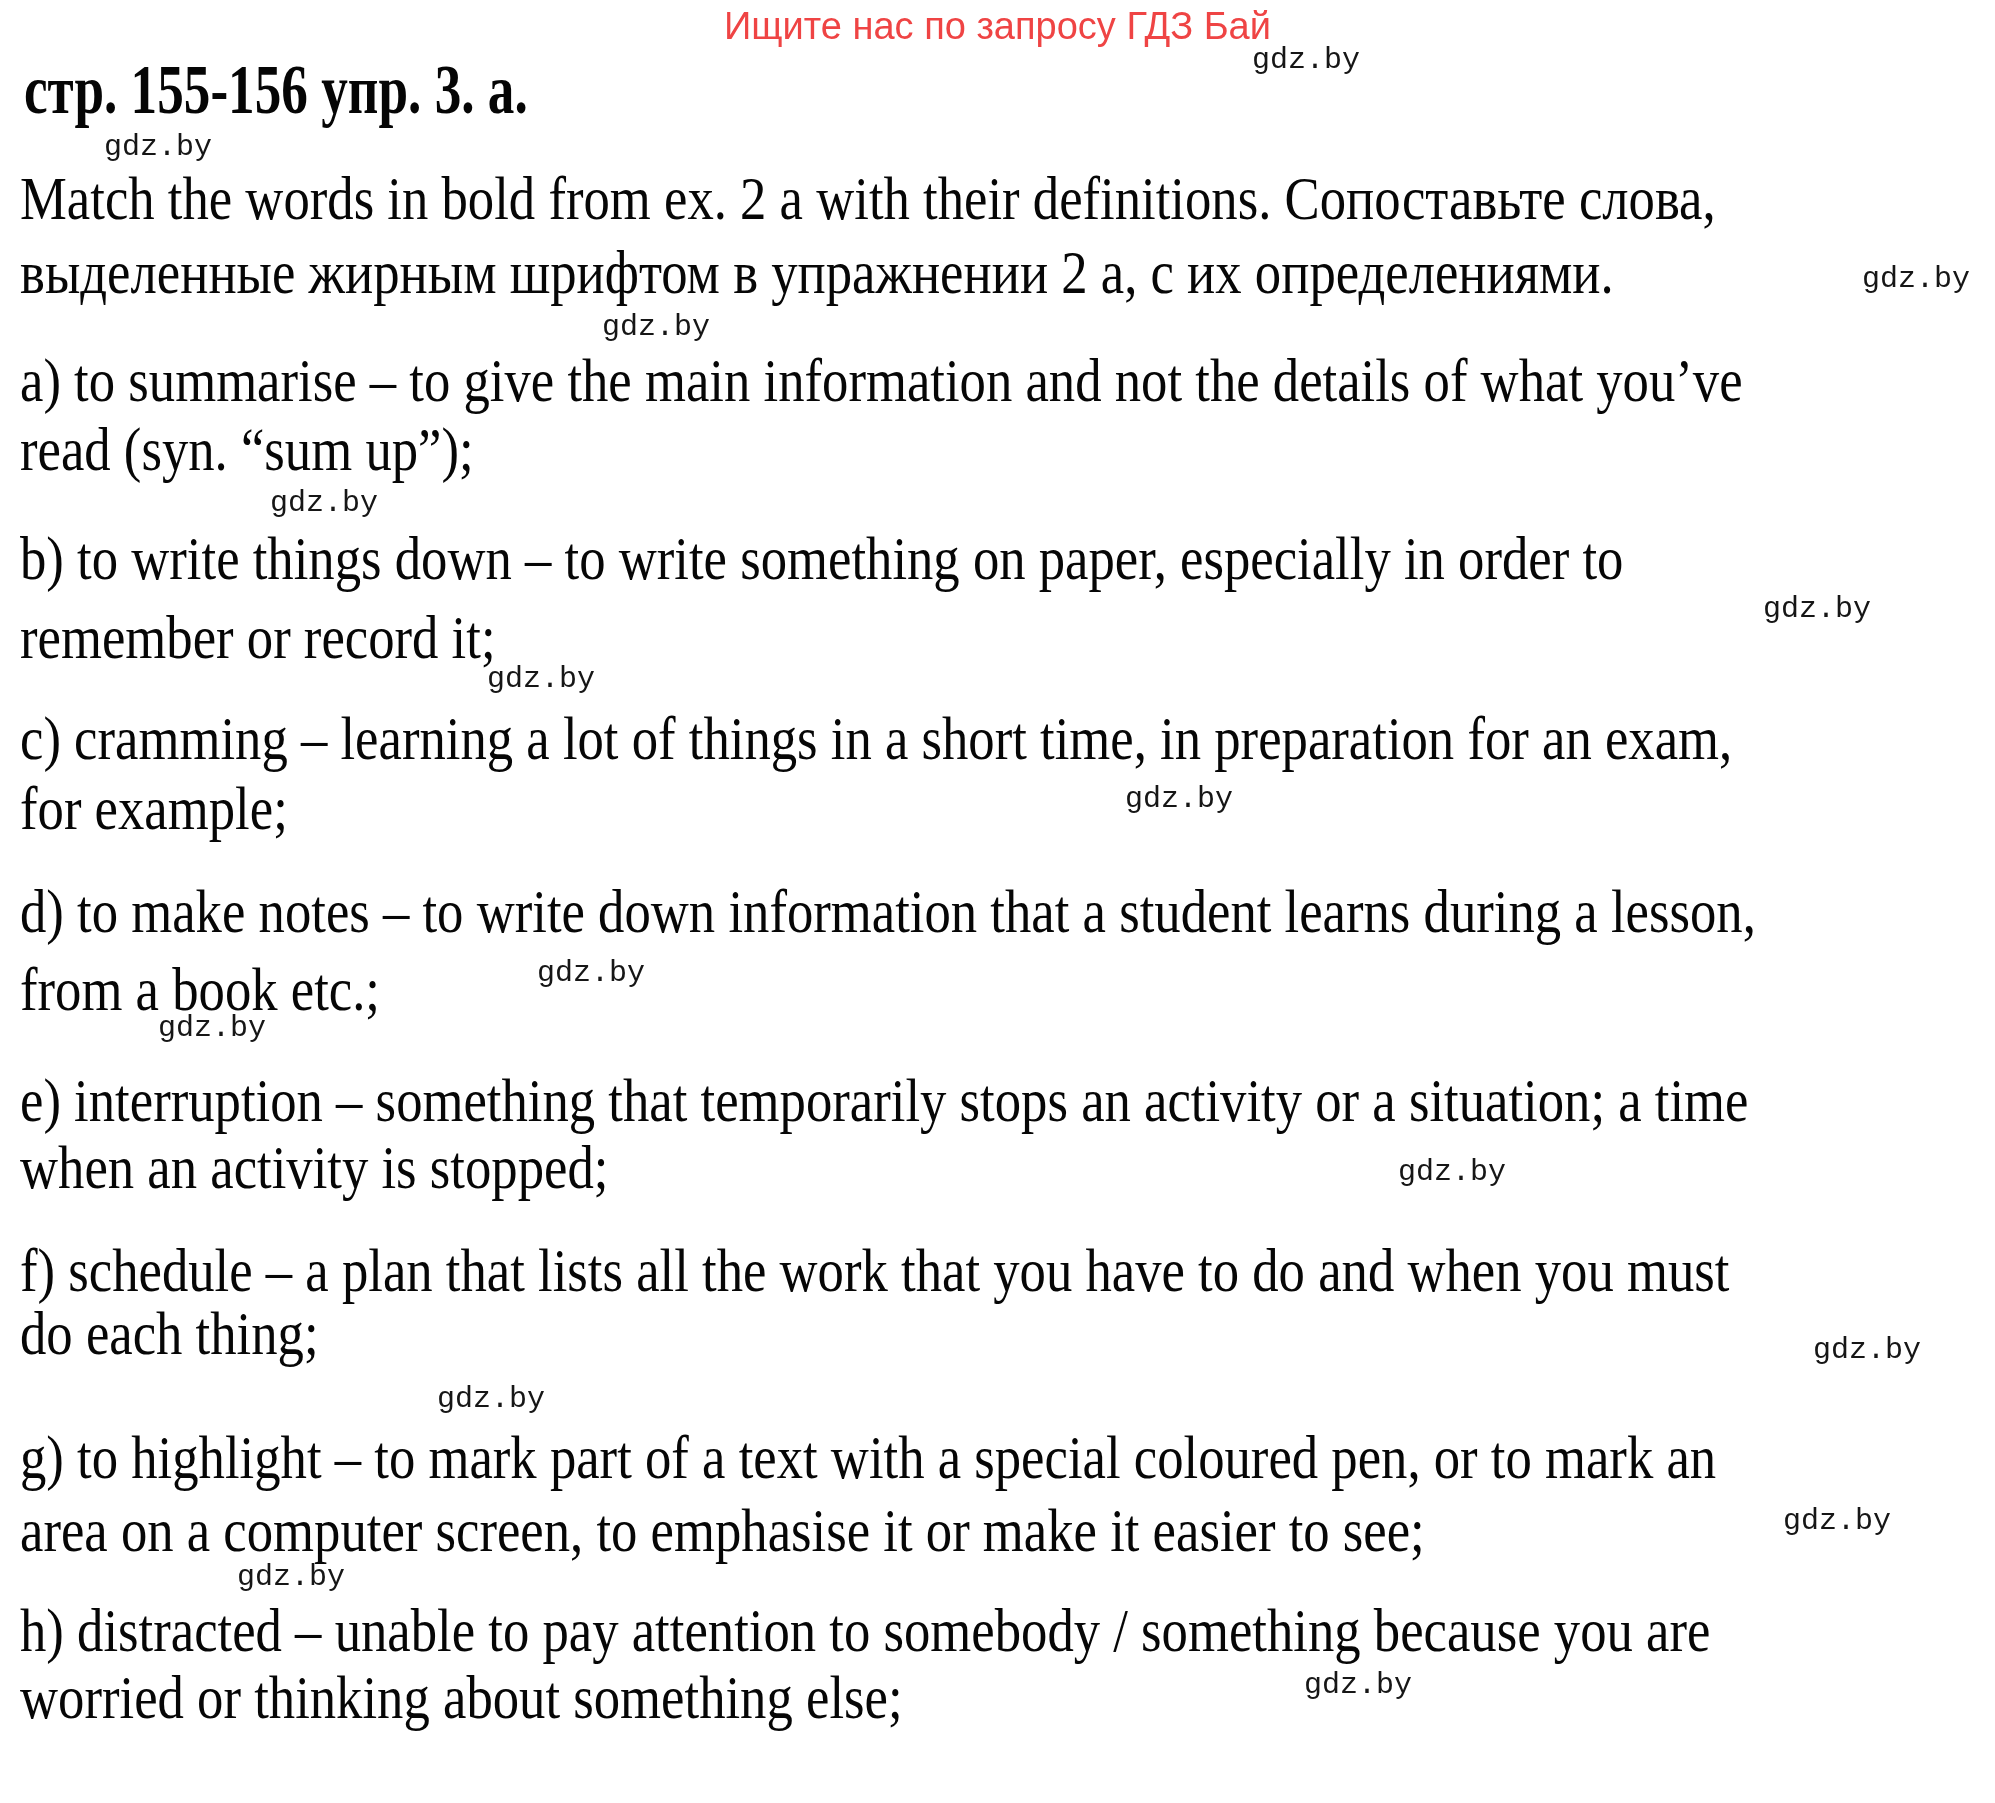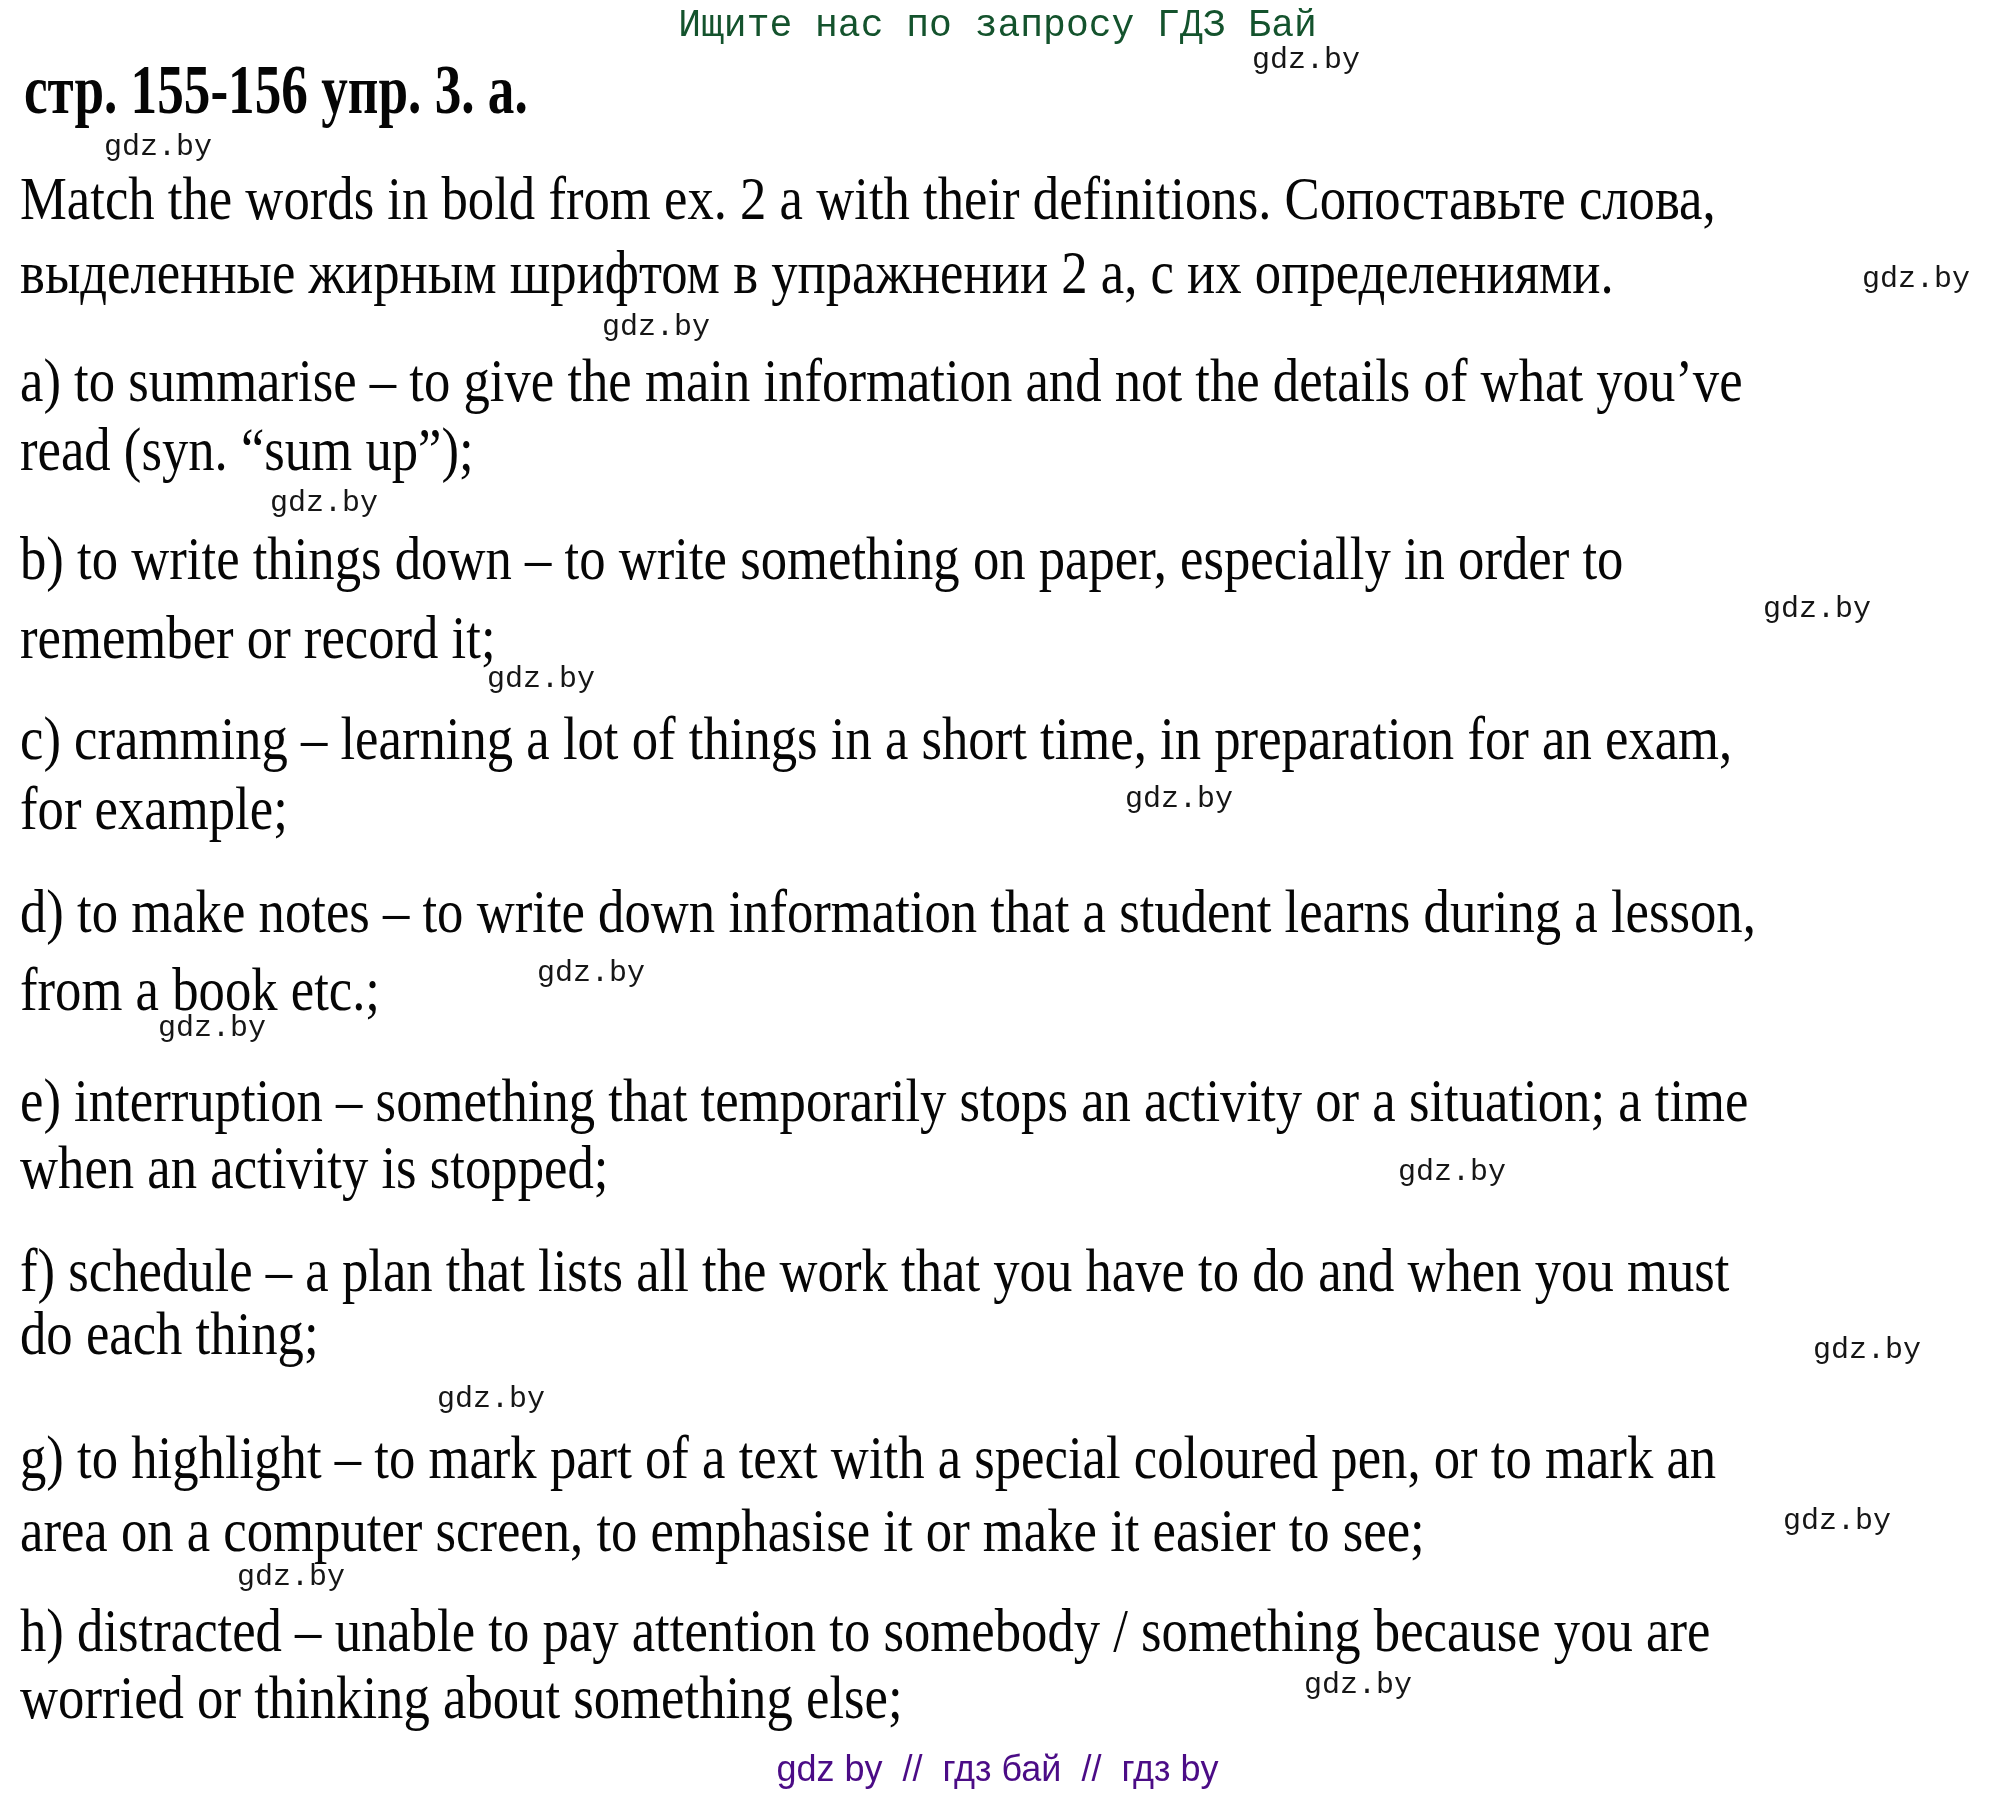--- a/index.html
+++ b/index.html
@@ -6,23 +6,23 @@
   .page{
     position:relative;
     width:1995px;height:1803px;
     background:#ffffff;overflow:hidden;
     font-family:"Liberation Serif",serif;
     color:#060606;
   }
   .promo{
     position:absolute;top:4px;left:0;right:0;
     text-align:center;
-    font-family:Liberation Mono, monospace;
+    font-family:Liberation Sans, sans-serif;
     font-size:38px;line-height:44px;
-    color:#14532d;
+    color:#ef4444;
     white-space:nowrap;
   }
   .heading{
     position:absolute;left:24px;top:52px;margin:0;
     font-size:70px;line-height:76px;font-weight:bold;
     transform:scaleX(0.76);transform-origin:left top;
     white-space:nowrap;color:#050505;
   }
   .line{
     position:absolute;left:20px;
@@ -91,15 +91,14 @@
   <span class="wm" style="left:1125px;top:782px">gdz.by</span>
   <span class="wm" style="left:537px;top:956px">gdz.by</span>
   <span class="wm" style="left:158px;top:1011px">gdz.by</span>
   <span class="wm" style="left:1398px;top:1155px">gdz.by</span>
   <span class="wm" style="left:1813px;top:1333px">gdz.by</span>
   <span class="wm" style="left:437px;top:1382px">gdz.by</span>
   <span class="wm" style="left:1783px;top:1504px">gdz.by</span>
   <span class="wm" style="left:237px;top:1560px">gdz.by</span>
   <span class="wm" style="left:1304px;top:1668px">gdz.by</span>
 
-  <div class="footer">gdz by  //  гдз бай  //  гдз by</div>
 
 </div>
 
 </body></html>

